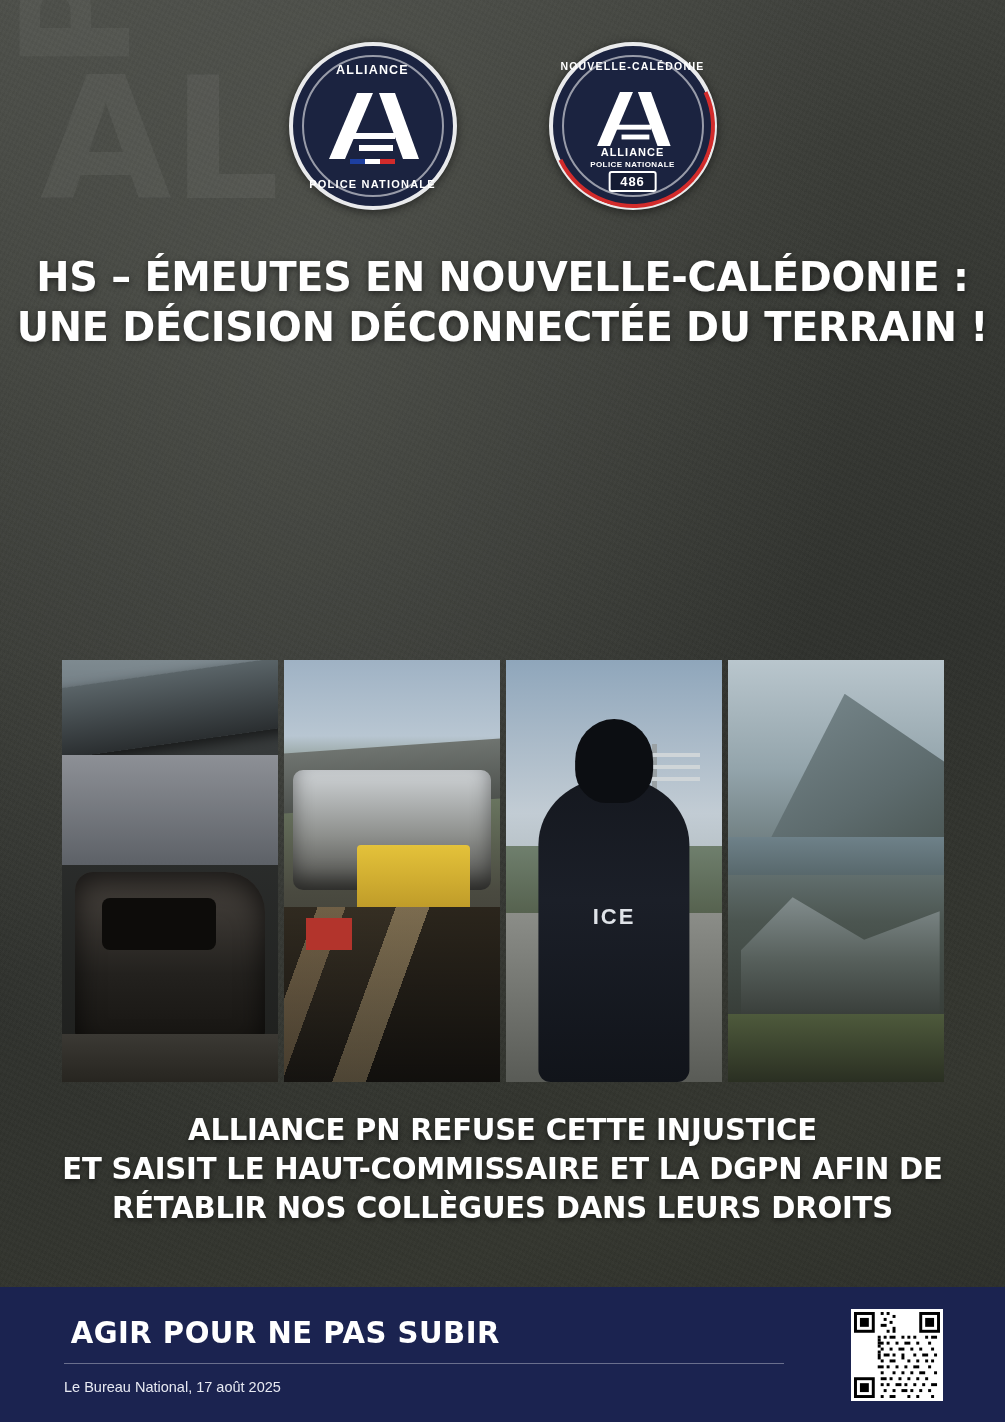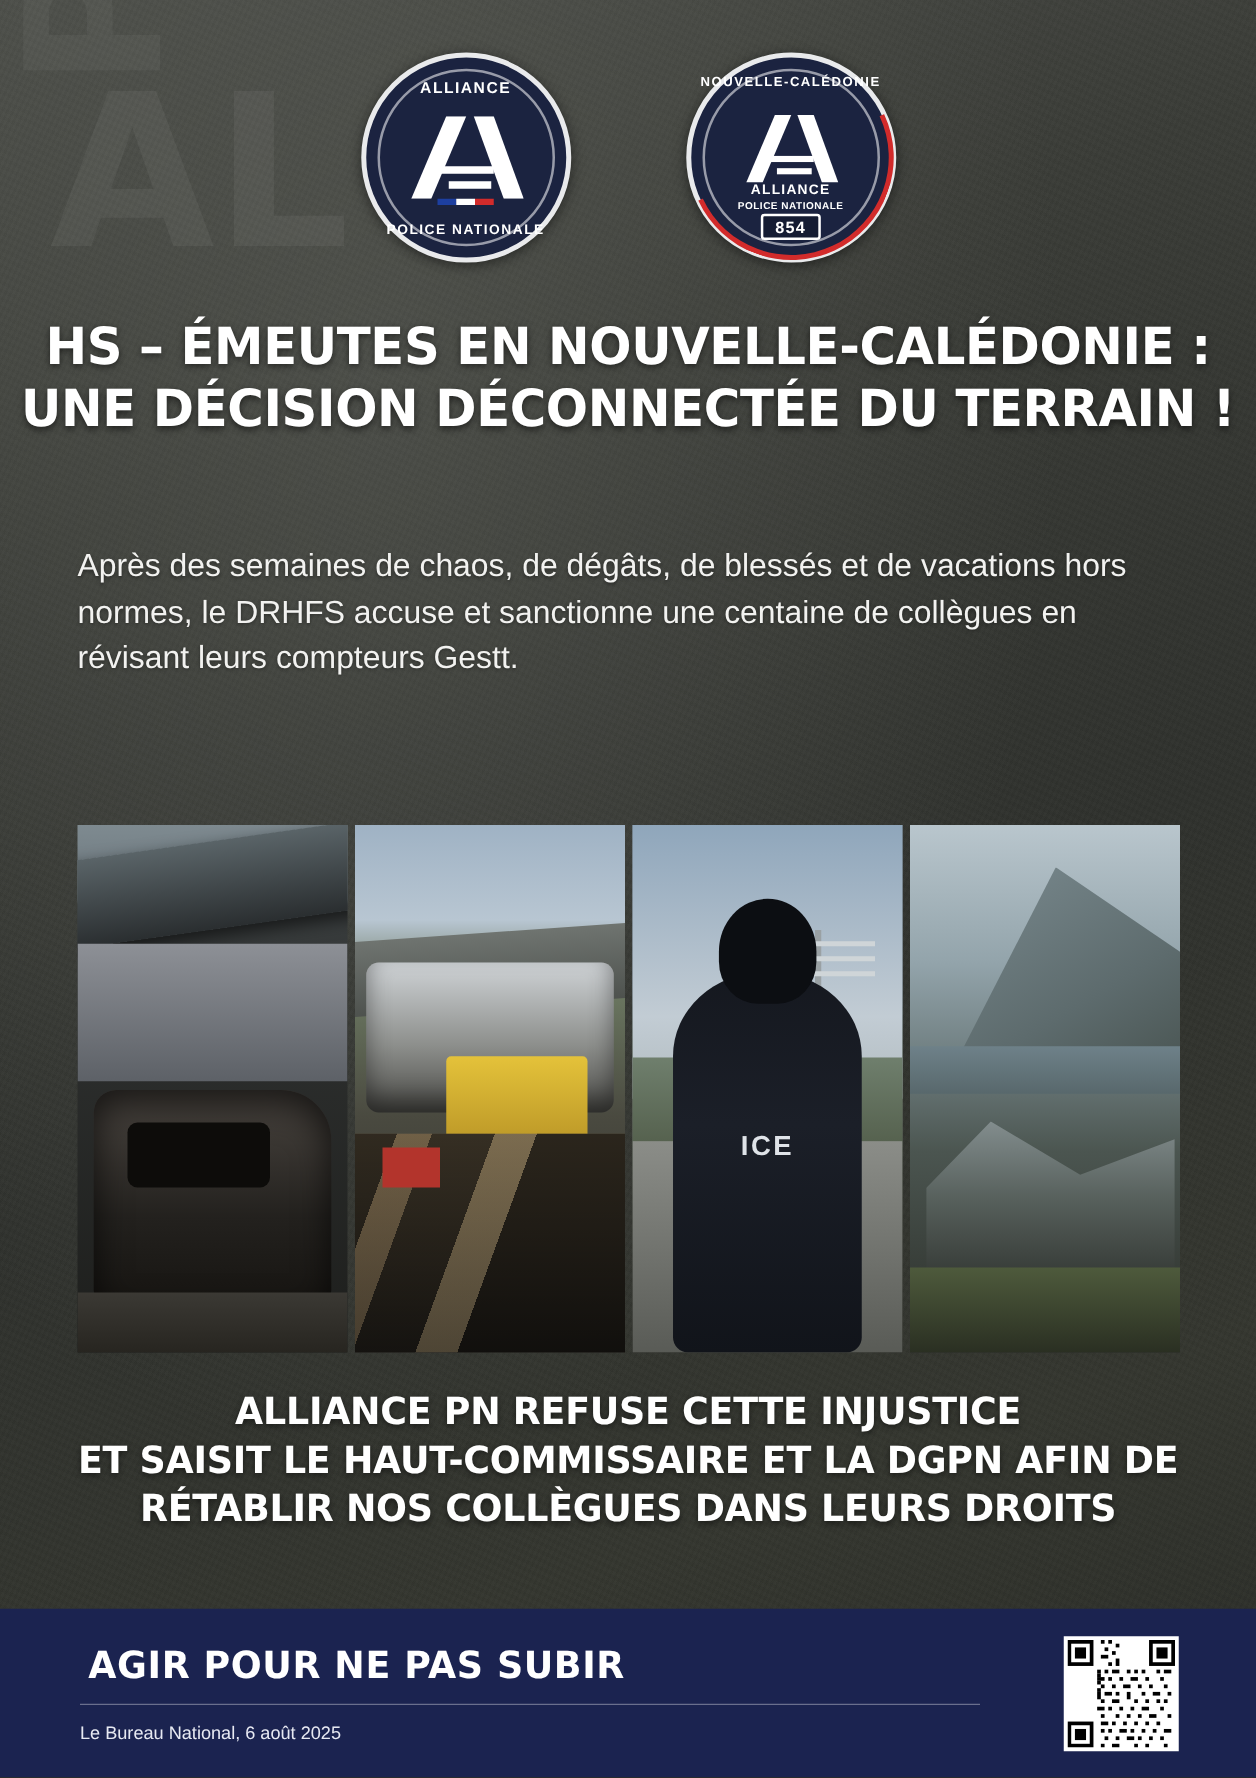--- a/index.html
+++ b/index.html
@@ -335,31 +335,30 @@
       <div class="logo-a" style="width:76px;height:54px;margin-top:-14px">
         <svg viewBox="0 0 92 66" width="76" height="54" aria-hidden="true">
           <polygon points="30,0 46,0 18,66 2,66" fill="#ffffff"></polygon>
           <polygon points="52,0 68,0 92,66 76,66" fill="#ffffff"></polygon>
           <rect x="26" y="40" width="42" height="6" fill="#ffffff"></rect>
           <rect x="32" y="52" width="34" height="6" fill="#ffffff"></rect>
         </svg>
       </div>
       <div class="logo-sub" style="top:100px;font-size:11px;font-weight:800;letter-spacing:1px">ALLIANCE</div>
       <div class="logo-sub" style="top:114px">POLICE NATIONALE</div>
-      <div class="badge988">854</div>
+      <div class="badge988">486</div>
     </div>
 
   </div>
 
   <div class="title">
     <span class="l1">HS – ÉMEUTES EN NOUVELLE-CALÉDONIE :</span>
     <span class="l2">UNE DÉCISION DÉCONNECTÉE DU TERRAIN !</span>
   </div>
 
-  <div class="body-text">Après des semaines de chaos, de dégâts, de blessés et de vacations hors normes, le DRHFS accuse et sanctionne une centaine de collègues en révisant leurs compteurs Gestt.</div>
 
 
   <div class="photos">
     <div class="photo p1">
       <div class="roof"></div>
       <div class="wall"></div>
       <div class="wreck"></div>
       <div class="ground"></div>
     </div>
     <div class="photo p2">
@@ -389,21 +388,21 @@
 
   <div class="slogan">
     <div>ALLIANCE PN REFUSE CETTE INJUSTICE</div>
     <div>ET SAISIT LE HAUT-COMMISSAIRE ET LA DGPN AFIN DE</div>
     <div>RÉTABLIR NOS COLLÈGUES DANS LEURS DROITS</div>
   </div>
 
   <div class="footer">
     <div class="footer-title">AGIR POUR NE PAS SUBIR</div>
     <div class="footer-rule"></div>
-    <div class="footer-sub">Le Bureau National, 6 août 2025</div>
+    <div class="footer-sub">Le Bureau National, 17 août 2025</div>
     <div class="qr">
       <svg viewBox="0 0 29 29" aria-hidden="true">
         <rect width="29" height="29" fill="#fff"></rect>
         <g fill="#000">
           <rect x="0" y="0" width="7" height="7"></rect>
             <rect x="1" y="1" width="5" height="5" fill="#fff"></rect>
             <rect x="2" y="2" width="3" height="3"></rect>
           <rect x="22" y="0" width="7" height="7"></rect>
             <rect x="23" y="1" width="5" height="5" fill="#fff"></rect>
             <rect x="24" y="2" width="3" height="3"></rect>

